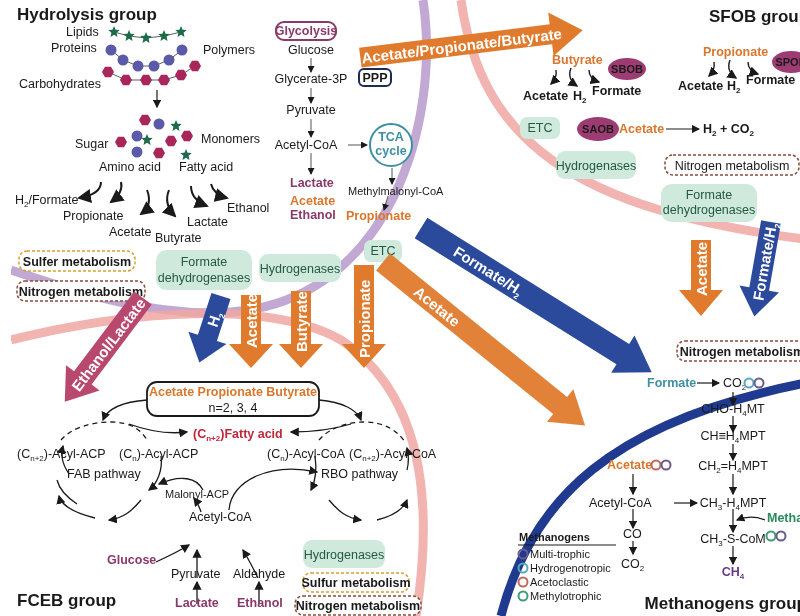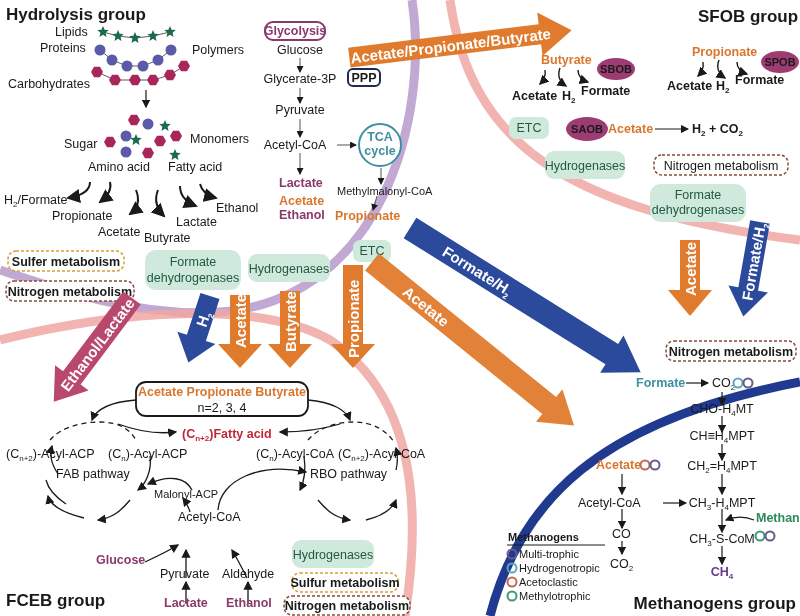--- a/index.html
+++ b/index.html
@@ -1,17 +1,17 @@
 <!DOCTYPE html>
 <html><head>
 <meta charset="utf-8">
 <style>
   html, body { margin: 0; padding: 0; background: #ffffff; }
   body { width: 800px; height: 616px; position: relative; overflow: hidden; font-family: "Liberation Sans", sans-serif; color: #1a1a1a; }
-  #stage { position: absolute; left: 0; top: 0; width: 708px; height: 616px; }
+  #stage { position: absolute; left: 11px; top: 0; width: 708px; height: 616px; }
   svg text { font-family: "Liberation Sans", sans-serif; }
   .t { font-size: 12.5px; fill: #1a1a1a; }
   .ts { font-size: 11px; fill: #1a1a1a; }
   .tb { font-weight: bold; }
   .title { font-size: 17px; font-weight: bold; fill: #1a1a1a; }
   .orange { fill: #d9772e; }
   .purple { fill: #8a3a6a; }
   .red { fill: #c0283a; }
   .teal { fill: #3f8fa3; }
   .green { fill: #2b8a5c; }

